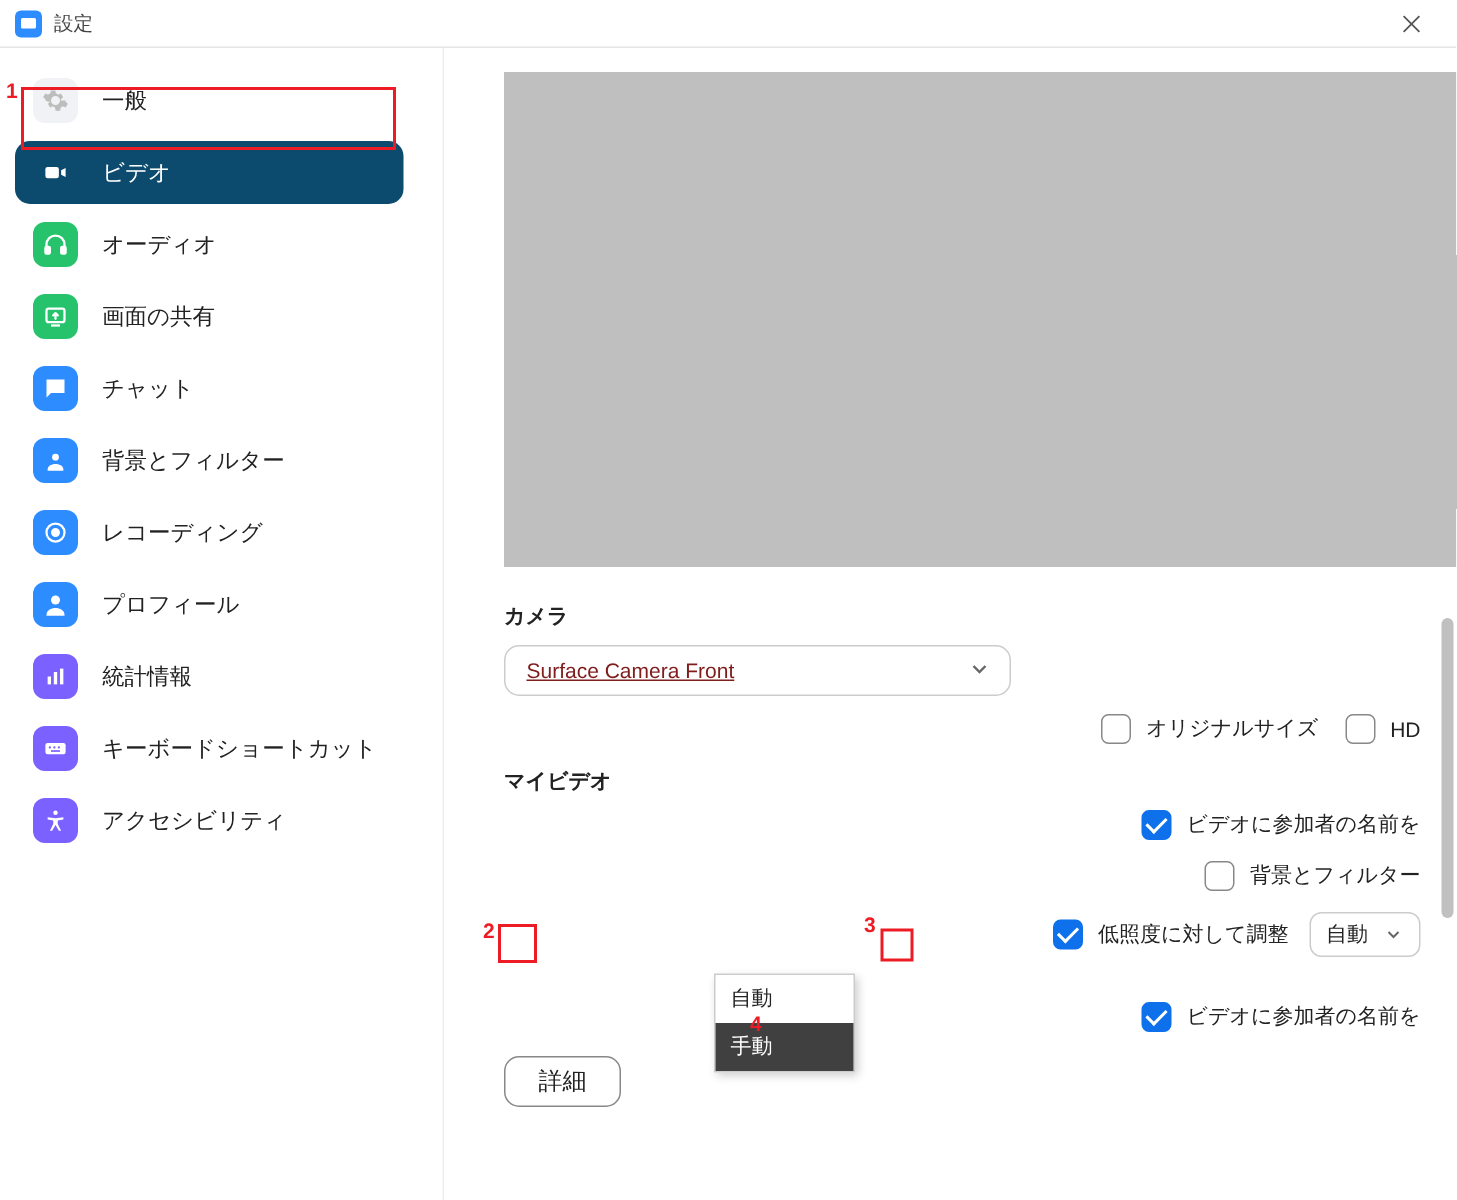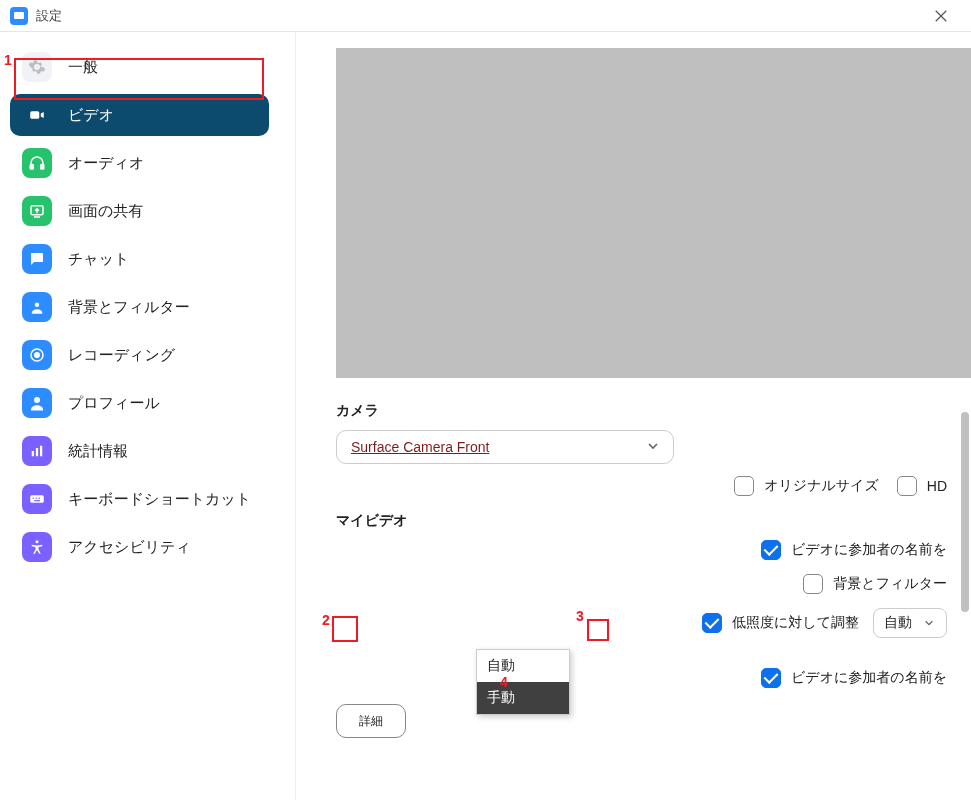--- a/index.html
+++ b/index.html
@@ -42,21 +42,21 @@
 .inline-gap { margin-left: 18px; }
 
 .small-dd { height: 30px; border: 1px solid #ccc; border-radius: 8px; display: flex; align-items: center; padding: 0 8px 0 10px; margin-left: 14px; cursor: pointer; }
 .small-dd .sd-text { font-size: 14px; }
 .small-dd .chev-box { width: 18px; height: 18px; display: flex; align-items: center; justify-content: center; margin-left: 8px; }
 
 .popup { position: absolute; width: 94px; background: #fff; border: 1px solid #ccc; box-shadow: 2px 2px 6px rgba(0,0,0,0.2); }
 .popup-item { height: 32px; display: flex; align-items: center; padding: 0 10px; font-size: 14px; cursor: pointer; }
 .popup-item.sel { background: #404040; color: #fff; }
 
-.detail-btn { height: 34px; padding: 0 22px; border: 1px solid #888; border-radius: 10px; background: #fff; font-size: 12px; cursor: pointer; display: inline-flex; align-items: center; }
+.detail-btn { height: 34px; padding: 0 22px; border: 1px solid #888; border-radius: 10px; background: #fff; font-size: 16px; cursor: pointer; display: inline-flex; align-items: center; }
 
 .red-box { position: absolute; border: 2px solid #ed1c24; pointer-events: none; }
 .red-num { position: absolute; color: #ed1c24; font-weight: bold; font-size: 14px; pointer-events: none; }
 
 .vscroll { position: absolute; right: 2px; top: 380px; width: 8px; height: 200px; background: #c0c0c0; border-radius: 4px; }
 
 </style>
 </head>
 <body>
 

